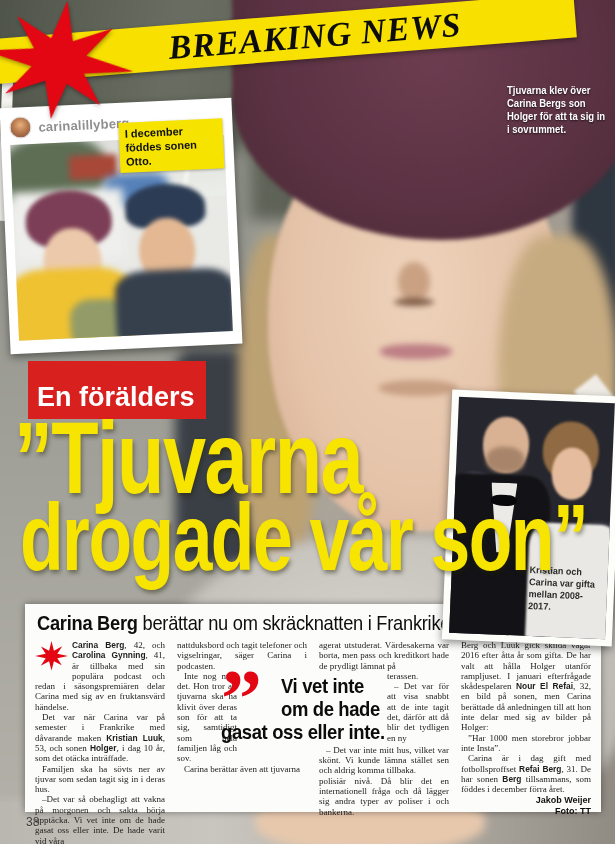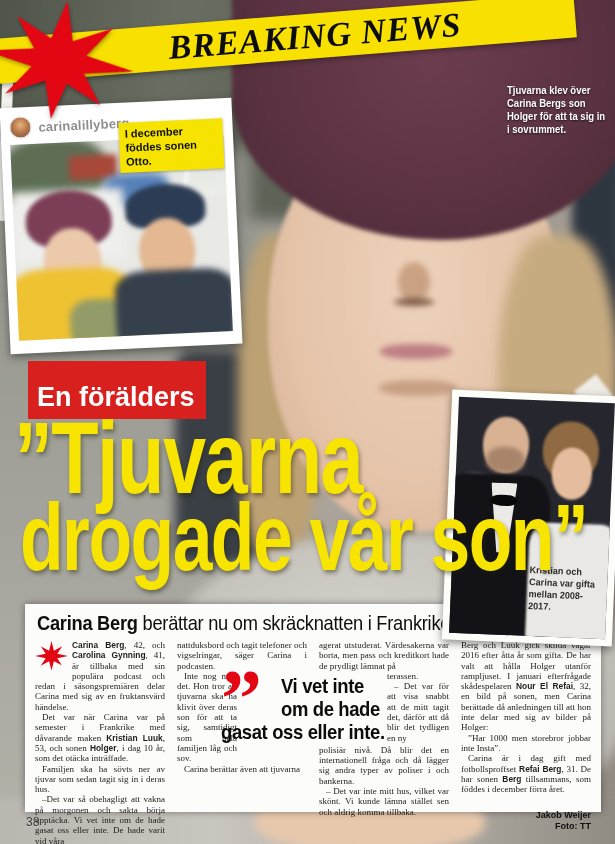--- a/index.html
+++ b/index.html
@@ -124,21 +124,21 @@
   .ah-rest{font-weight:400;}
   .cols{display:flex;gap:12px;}
   .col{flex:1 1 0;font-family:"Liberation Serif",serif;font-size:9px;line-height:10.3px;color:#1c1c1a;
        text-align:justify;}
   .col .p{margin:0;text-indent:7px;}
   .col .p.first,.col .p.np{text-indent:0;}
   .b{font-family:"Liberation Sans",sans-serif;font-weight:700;font-size:8.4px;}
   .star-mini{float:left;width:33px;height:30px;margin:1px 4px 1px 0;}
   .narrow-l{width:60px;min-height:74px;}
   .narrow-r{width:62px;min-height:74px;margin-left:auto;}
-  .byline{margin-top:16px;text-align:right;font-family:"Liberation Sans",sans-serif;font-weight:700;
+  .byline{margin-top:1px;text-align:right;font-family:"Liberation Sans",sans-serif;font-weight:700;
           font-size:9px;line-height:11px;color:#111;}
   .pullquote{position:absolute;left:196px;top:70px;width:236px;height:96px;z-index:3;}
   .pq-mark{position:absolute;left:0;top:-16px;font-family:"Liberation Serif",serif;font-weight:700;
            font-size:82px;line-height:82px;color:var(--quote_red);letter-spacing:-6px;}
   .pq-l{font-weight:700;font-size:20.5px;line-height:23px;color:#0c0c0c;white-space:nowrap;
         transform:scaleX(.9);transform-origin:0 50%;letter-spacing:-.4px;}
   .pq-ind{margin-left:60px;}
 
   .pagenum{position:absolute;left:26px;top:815px;z-index:9;font-size:12px;color:#3a3a36;
            text-shadow:0 1px 1px rgba(255,255,255,.25);}
@@ -251,24 +251,24 @@
         <p class="p np">nattduksbord och tagit telefoner och vigselringar, säger Carina i podcasten.</p>
         <div class="narrow-l">
           <p class="p">Inte nog med det. Hon tror att tjuvarna ska ha klivit över deras son för att ta sig, samtidigt som hela familjen låg och sov.</p>
         </div>
         <p class="p">Carina berättar även att tjuvarna</p>
       </div>
       <div class="col">
         <p class="p np">agerat utstuderat. Värdesakerna var borta, men pass och kreditkort hade de prydligt lämnat på</p>
         <div class="narrow-r">
           <p class="p np">terassen.</p>
-          <p class="p">– Det var för att visa snabbt att de mitt tagit det, därför att då blir det tydligen en ny</p>
+          <p class="p">– Det var för att visa snabbt att de inte tagit det, därför att då blir det tydligen en ny</p>
         </div>
+        <p class="p">– Det var inte mitt hus, vilket var skönt. Vi kunde lämna stället sen och aldrig komma tillbaka.</p>
         <p class="p np">polisiär nivå. Då blir det en internationell fråga och då lägger sig andra typer av poliser i och bankerna.</p>
-        <p class="p">– Det var inte mitt hus, vilket var skönt. Vi kunde lämna stället sen och aldrig komma tillbaka.</p>
       </div>
       <div class="col">
         <p class="p np"><span>Berg och Luuk gick skilda vägar 2016 efter åtta år som gifta. De har valt att hålla Holger utanför rampljuset. I januari efterfrågade skådespelaren </span><span class="b">Nour El Refai</span><span>, 32, en bild på sonen, men Carina berättade då anledningen till att hon inte delar med sig av bilder på Holger:</span></p>
         <p class="p">”Har 1000 men storebror jobbar inte Insta”.</p>
         <p class="p"><span>Carina är i dag gift med fotbollsproffset </span><span class="b">Refai Berg</span><span>, 31. De har sonen </span><span class="b">Berg</span><span> tillsammans, som föddes i december förra året.</span></p>
         <div class="byline">
           <div>Jakob Weijer</div>
           <div>Foto: TT</div>
         </div>
       </div>

